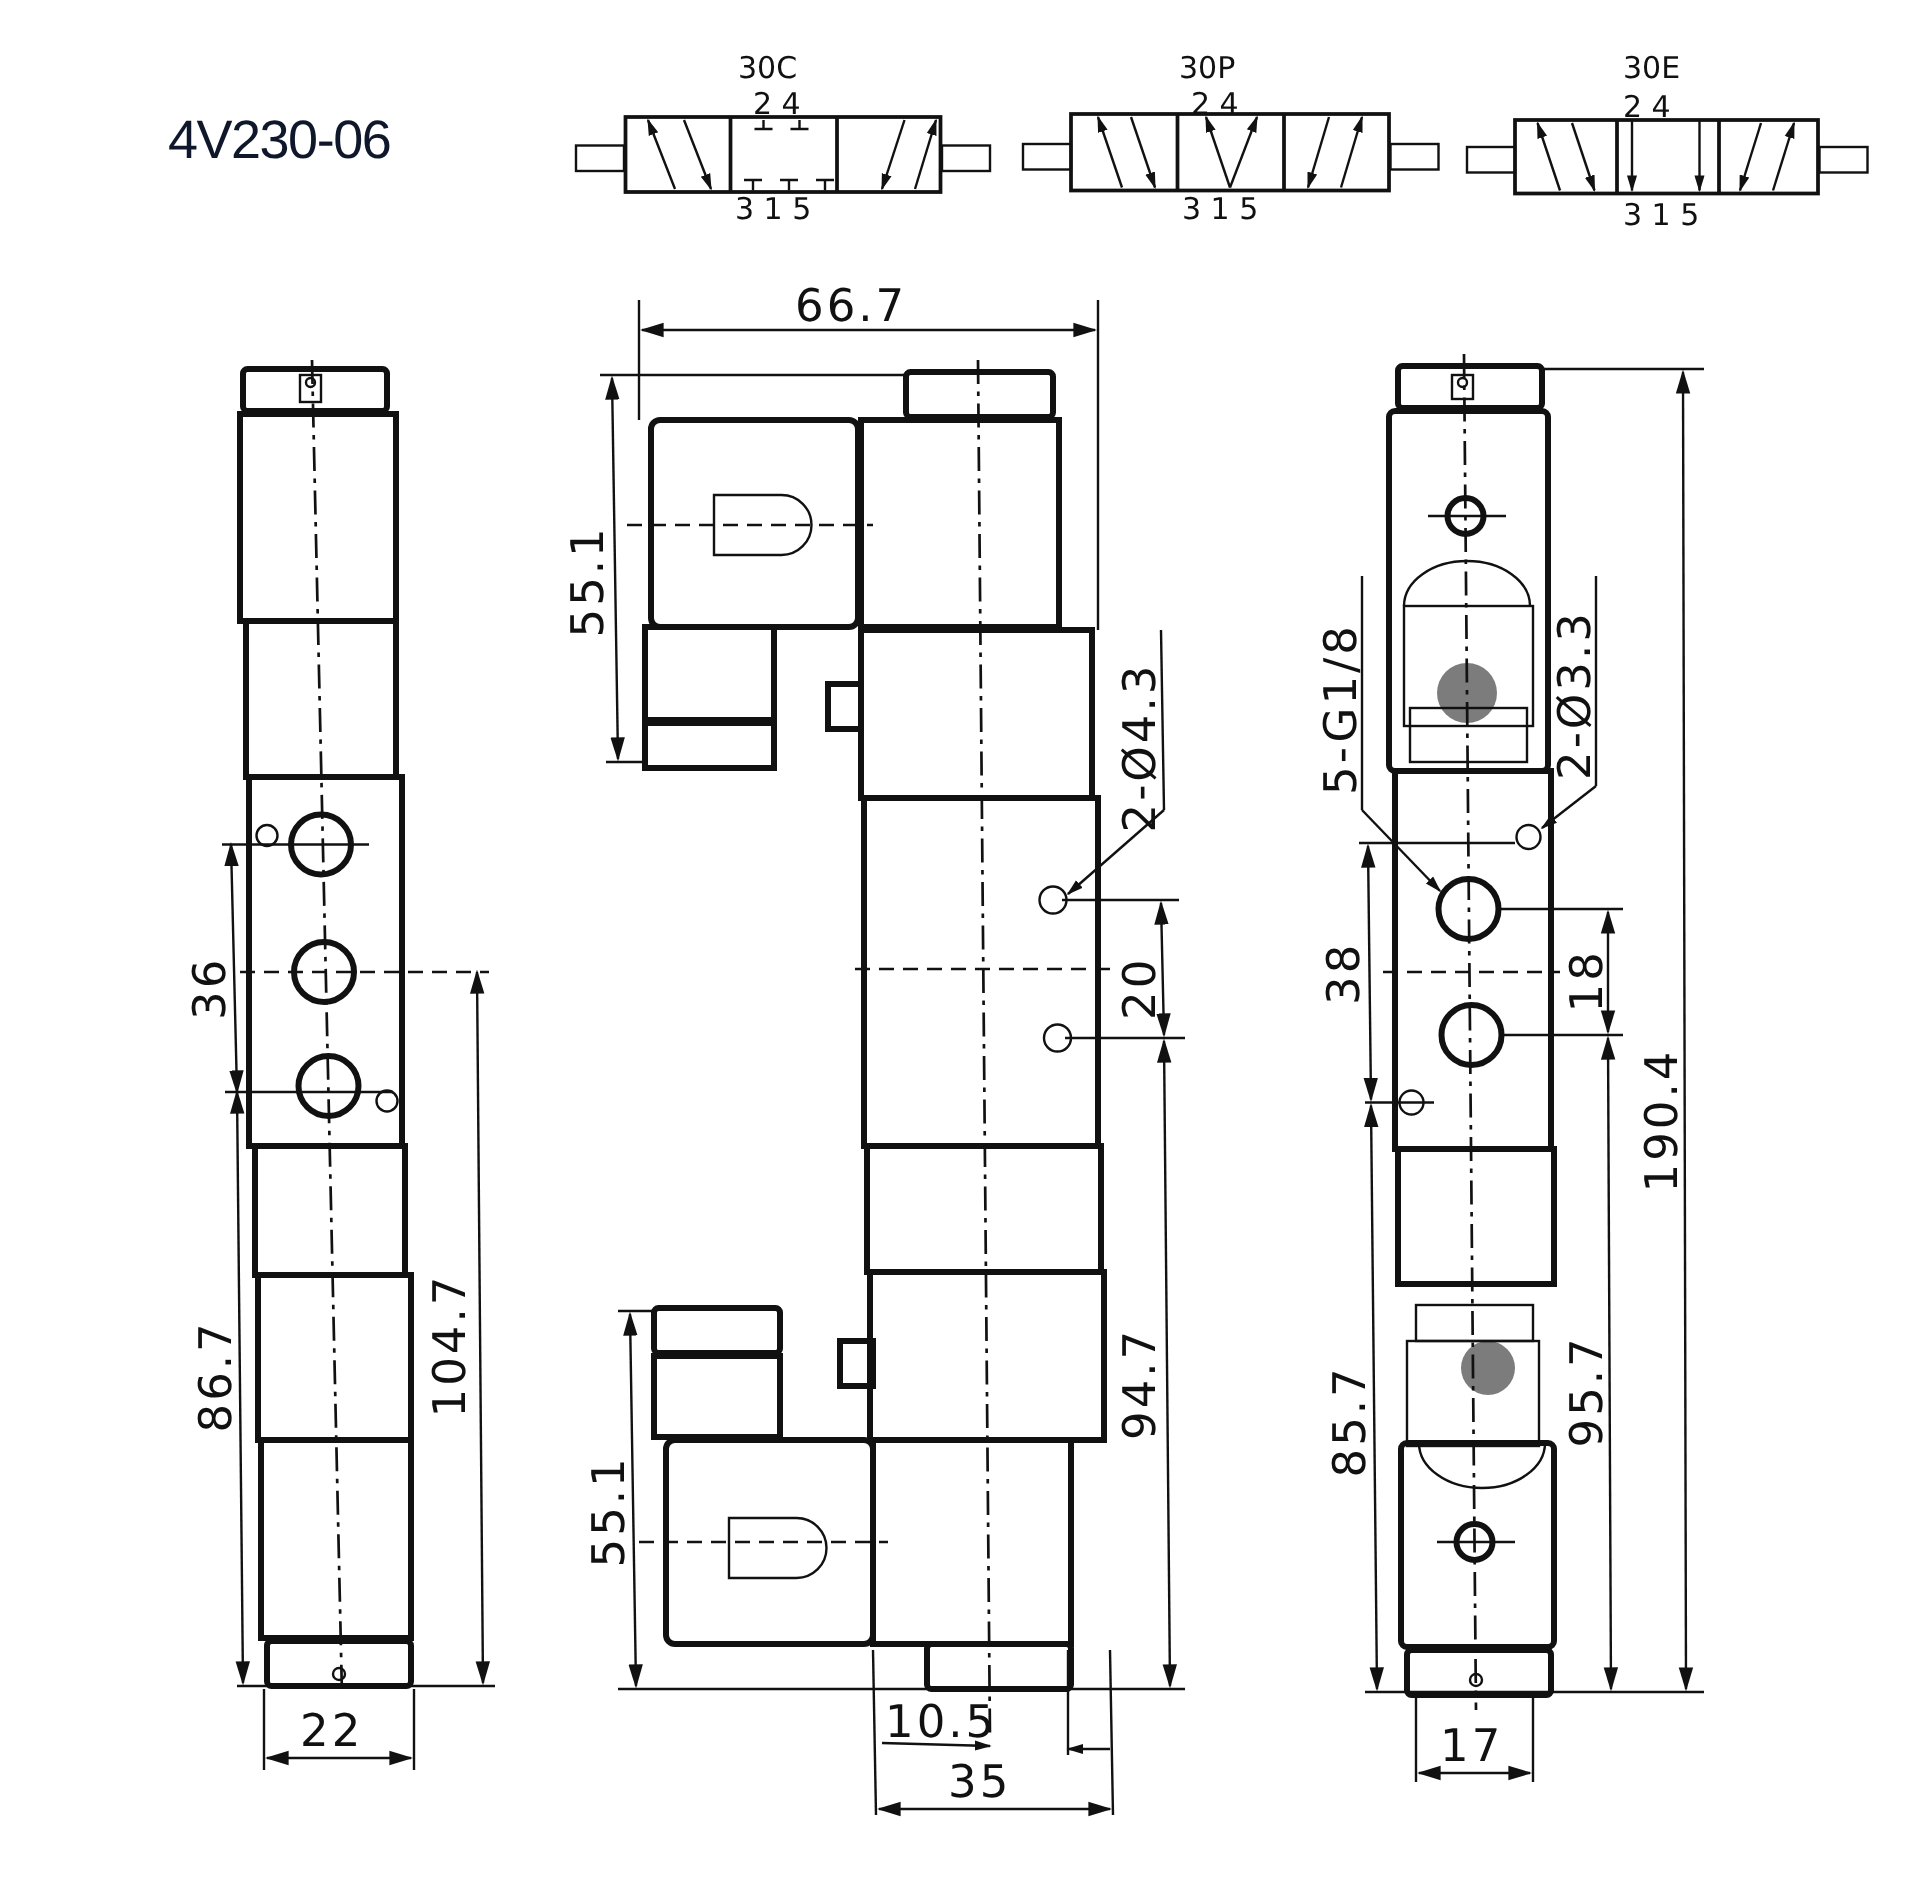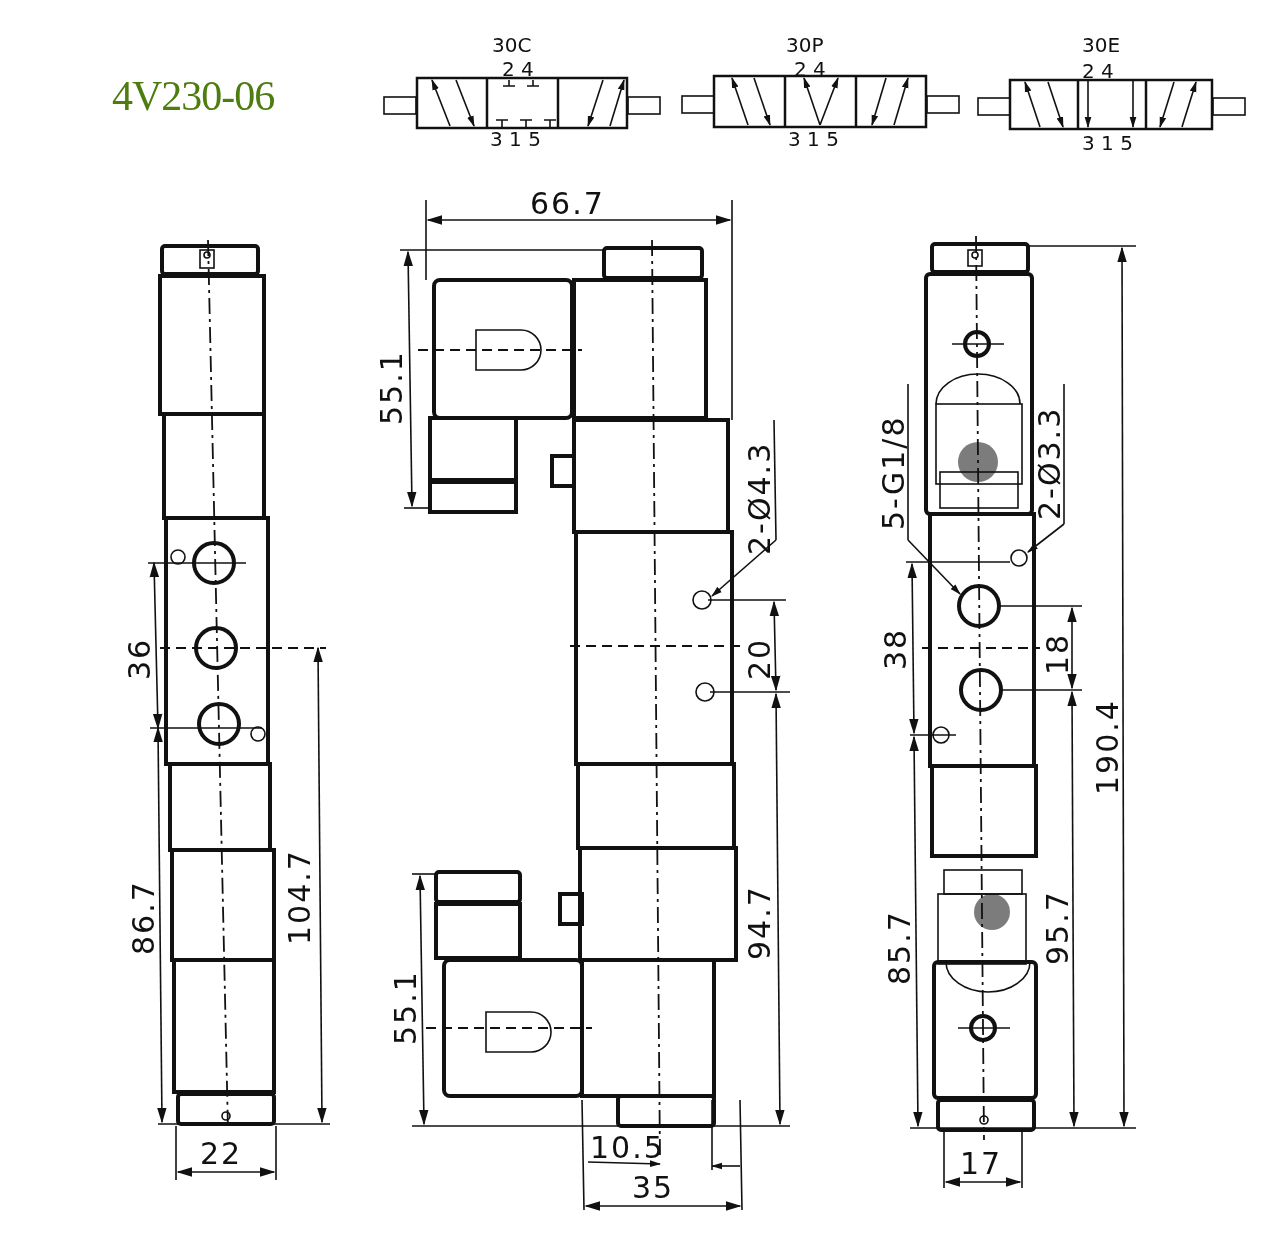--- a/index.html
+++ b/index.html
@@ -1,17 +1,17 @@
 <!DOCTYPE html>
 <html><head>
 <meta charset="utf-8">
 <style>
   html, body { margin: 0; padding: 0; background: #ffffff; }
   body { width: 1280px; height: 1256px; position: relative; overflow: hidden; font-family: "DejaVu Sans", sans-serif; }
-  .title { position: absolute; left: 112px; top: 72px; font-family: Liberation Serif, serif; font-size: 42px; color: #4d7c0f; letter-spacing: -1px; }
+  .title { position: absolute; left: 112px; top: 72px; font-family: Liberation Sans, sans-serif; font-size: 36px; color: #0f172a; letter-spacing: -1px; }
   .sym-label { font-family: "DejaVu Sans", sans-serif; font-size: 20px; fill: #111; }
   .dim { font-family: "DejaVu Sans", sans-serif; font-size: 30px; fill: #111; letter-spacing: 2px; }
   svg { position: absolute; left: 0; top: 0; }
   .thick { stroke: #111; stroke-width: 4; fill: none; }
   .med { stroke: #111; stroke-width: 2.5; fill: none; }
   .thin { stroke: #111; stroke-width: 1.6; fill: none; }
   .center { stroke: #111; stroke-width: 1.8; fill: none; stroke-dasharray: 16 5 3 5; }
   .dash { stroke: #111; stroke-width: 1.8; fill: none; stroke-dasharray: 10 6; }
 </style>
 </head>

